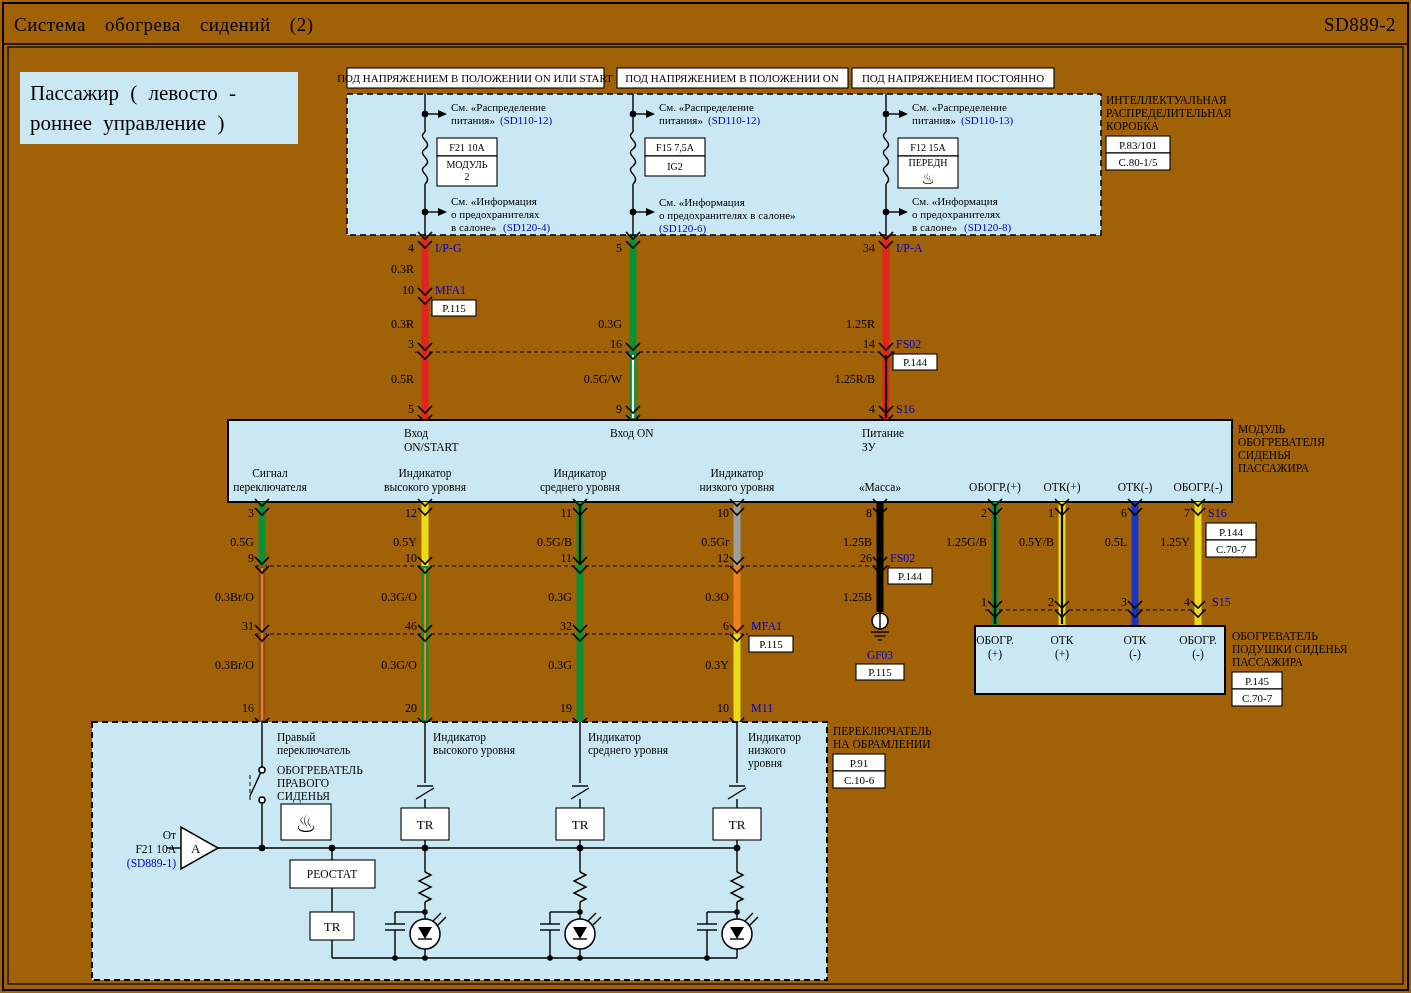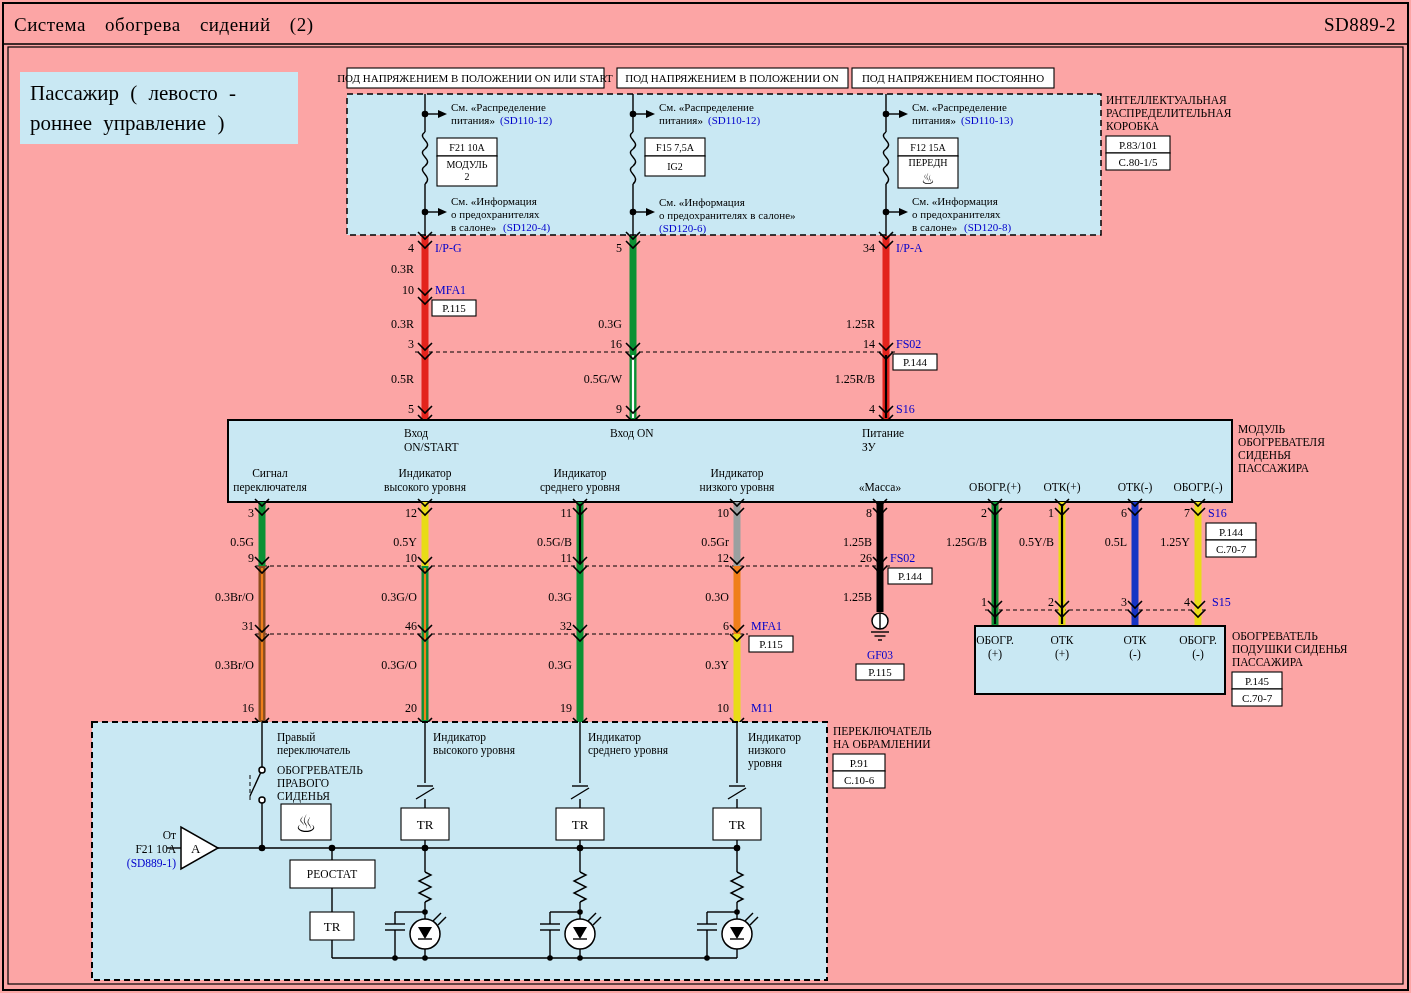--- a/index.html
+++ b/index.html
@@ -1,16 +1,16 @@
 <!DOCTYPE html>
 <html><head>
 <meta charset="utf-8">
 <style>
   html,body{margin:0;padding:0;background:#fff}
-  .page{position:relative;width:1411px;height:993px;background:#fca5a5}
+  .page{position:relative;width:1411px;height:993px;background:#a16207}
   svg{display:block}
   text{font-family:"Liberation Serif",serif;fill:#000;font-size:12px}
   .f10{font-size:10px}.f11{font-size:11px}.f115{font-size:11.5px}.f13{font-size:13px}
   .f19{font-size:19px;word-spacing:14px;letter-spacing:.5px}
   .f21{font-size:21px;word-spacing:6px}
   .f24{font-size:24px}
   .e{text-anchor:end}.m{text-anchor:middle}
   .lk{fill:#0000cc}
   .panel{fill:#c9e8f3}
   .cell{fill:#fff;stroke:#000;stroke-width:1.1}

